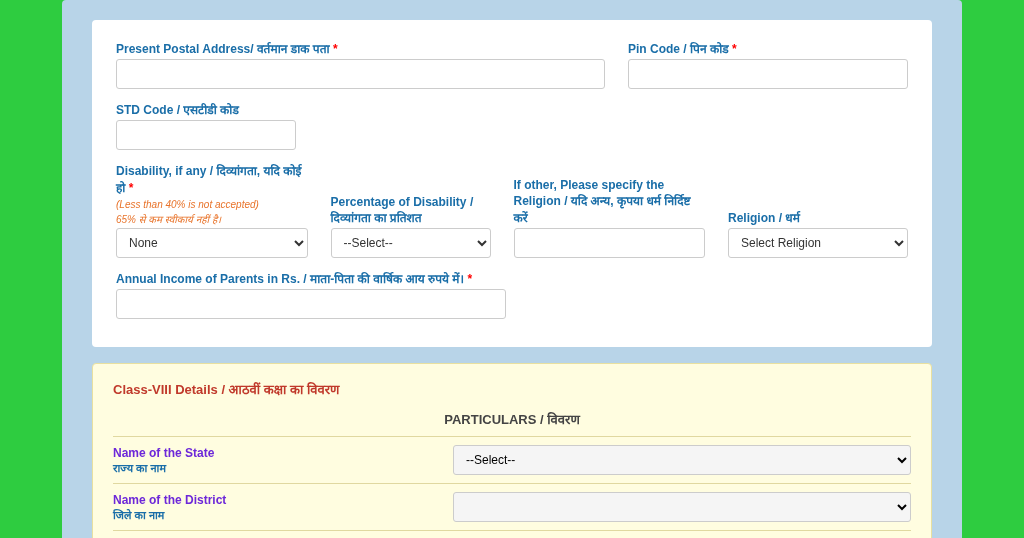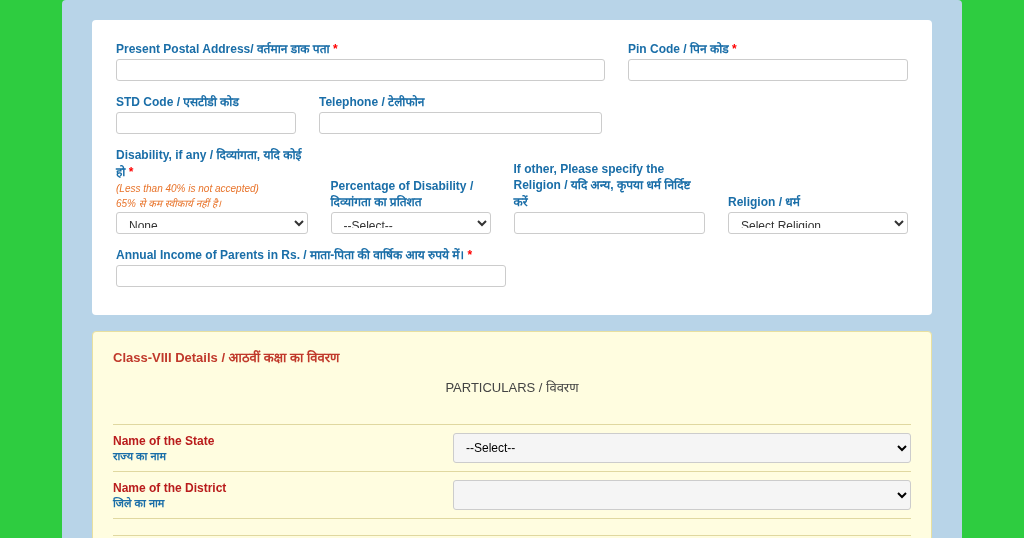--- a/index.html
+++ b/index.html
@@ -49,60 +49,60 @@
       margin-bottom: 2px;
     }
     .form-group input[type="text"],
     .form-group select {
       border: 1px solid #ccc;
       border-radius: 3px;
       padding: 5px 8px;
       font-size: 12px;
       color: #333;
       background: #fff;
-      height: 22px;
+      height: 30px;
       width: 100%;
     }
     .form-group select {
       appearance: auto;
     }
     .section-yellow {
       background: #fffde0;
       border: 1px solid #e8e0a0;
       border-radius: 4px;
       padding: 16px 20px 16px 20px;
     }
     .section-title {
       color: #c0392b;
       font-size: 13px;
       font-weight: bold;
       margin-bottom: 12px;
     }
     .particulars-header {
       text-align: center;
       font-size: 13px;
-      font-weight: normal;
+      font-weight: bold;
       color: #444;
-      margin-bottom: 28px;
+      margin-bottom: 8px;
     }
     .table-row {
       display: flex;
       align-items: center;
       padding: 8px 0;
       border-top: 1px solid #e0d8a0;
     }
     .table-row:last-child {
       border-bottom: 1px solid #e0d8a0;
     }
     .table-label {
       flex: 0 0 340px;
       font-size: 12px;
     }
     .table-label .label-en {
-      color: #b91c1c;
+      color: #6d28d9;
       font-weight: 600;
     }
     .table-label .label-hi {
       color: #1a6ea8;
       font-size: 11px;
       font-weight: bold;
     }
     .table-control {
       flex: 1;
     }
@@ -138,26 +138,20 @@
       </div>
     </div>
 
     <div class="form-row">
       <div class="form-group" style="max-width:180px;">
         <label>
           <span>STD Code / एसटीडी कोड</span>
         </label>
         <input type="text" value="" style="">
       </div>
-      <div class="form-group" style="max-width:300px;">
-        <label>
-          <span>Telephone / टेलीफोन</span>
-        </label>
-        <input type="text" value="" style="">
-      </div>
       <div class="form-group"></div>
     </div>
 
     <div class="form-row" style="align-items:flex-end;">
       <div class="form-group" style="max-width:220px;">
         <label>
           <span>Disability, if any / दिव्यांगता, यदि कोई हो</span> <span style="color:red;">*</span>
         </label>
         <div class="warning">(Less than 40% is not accepted)</div>
         <div class="warning">65% से कम स्वीकार्य नहीं है।</div>

